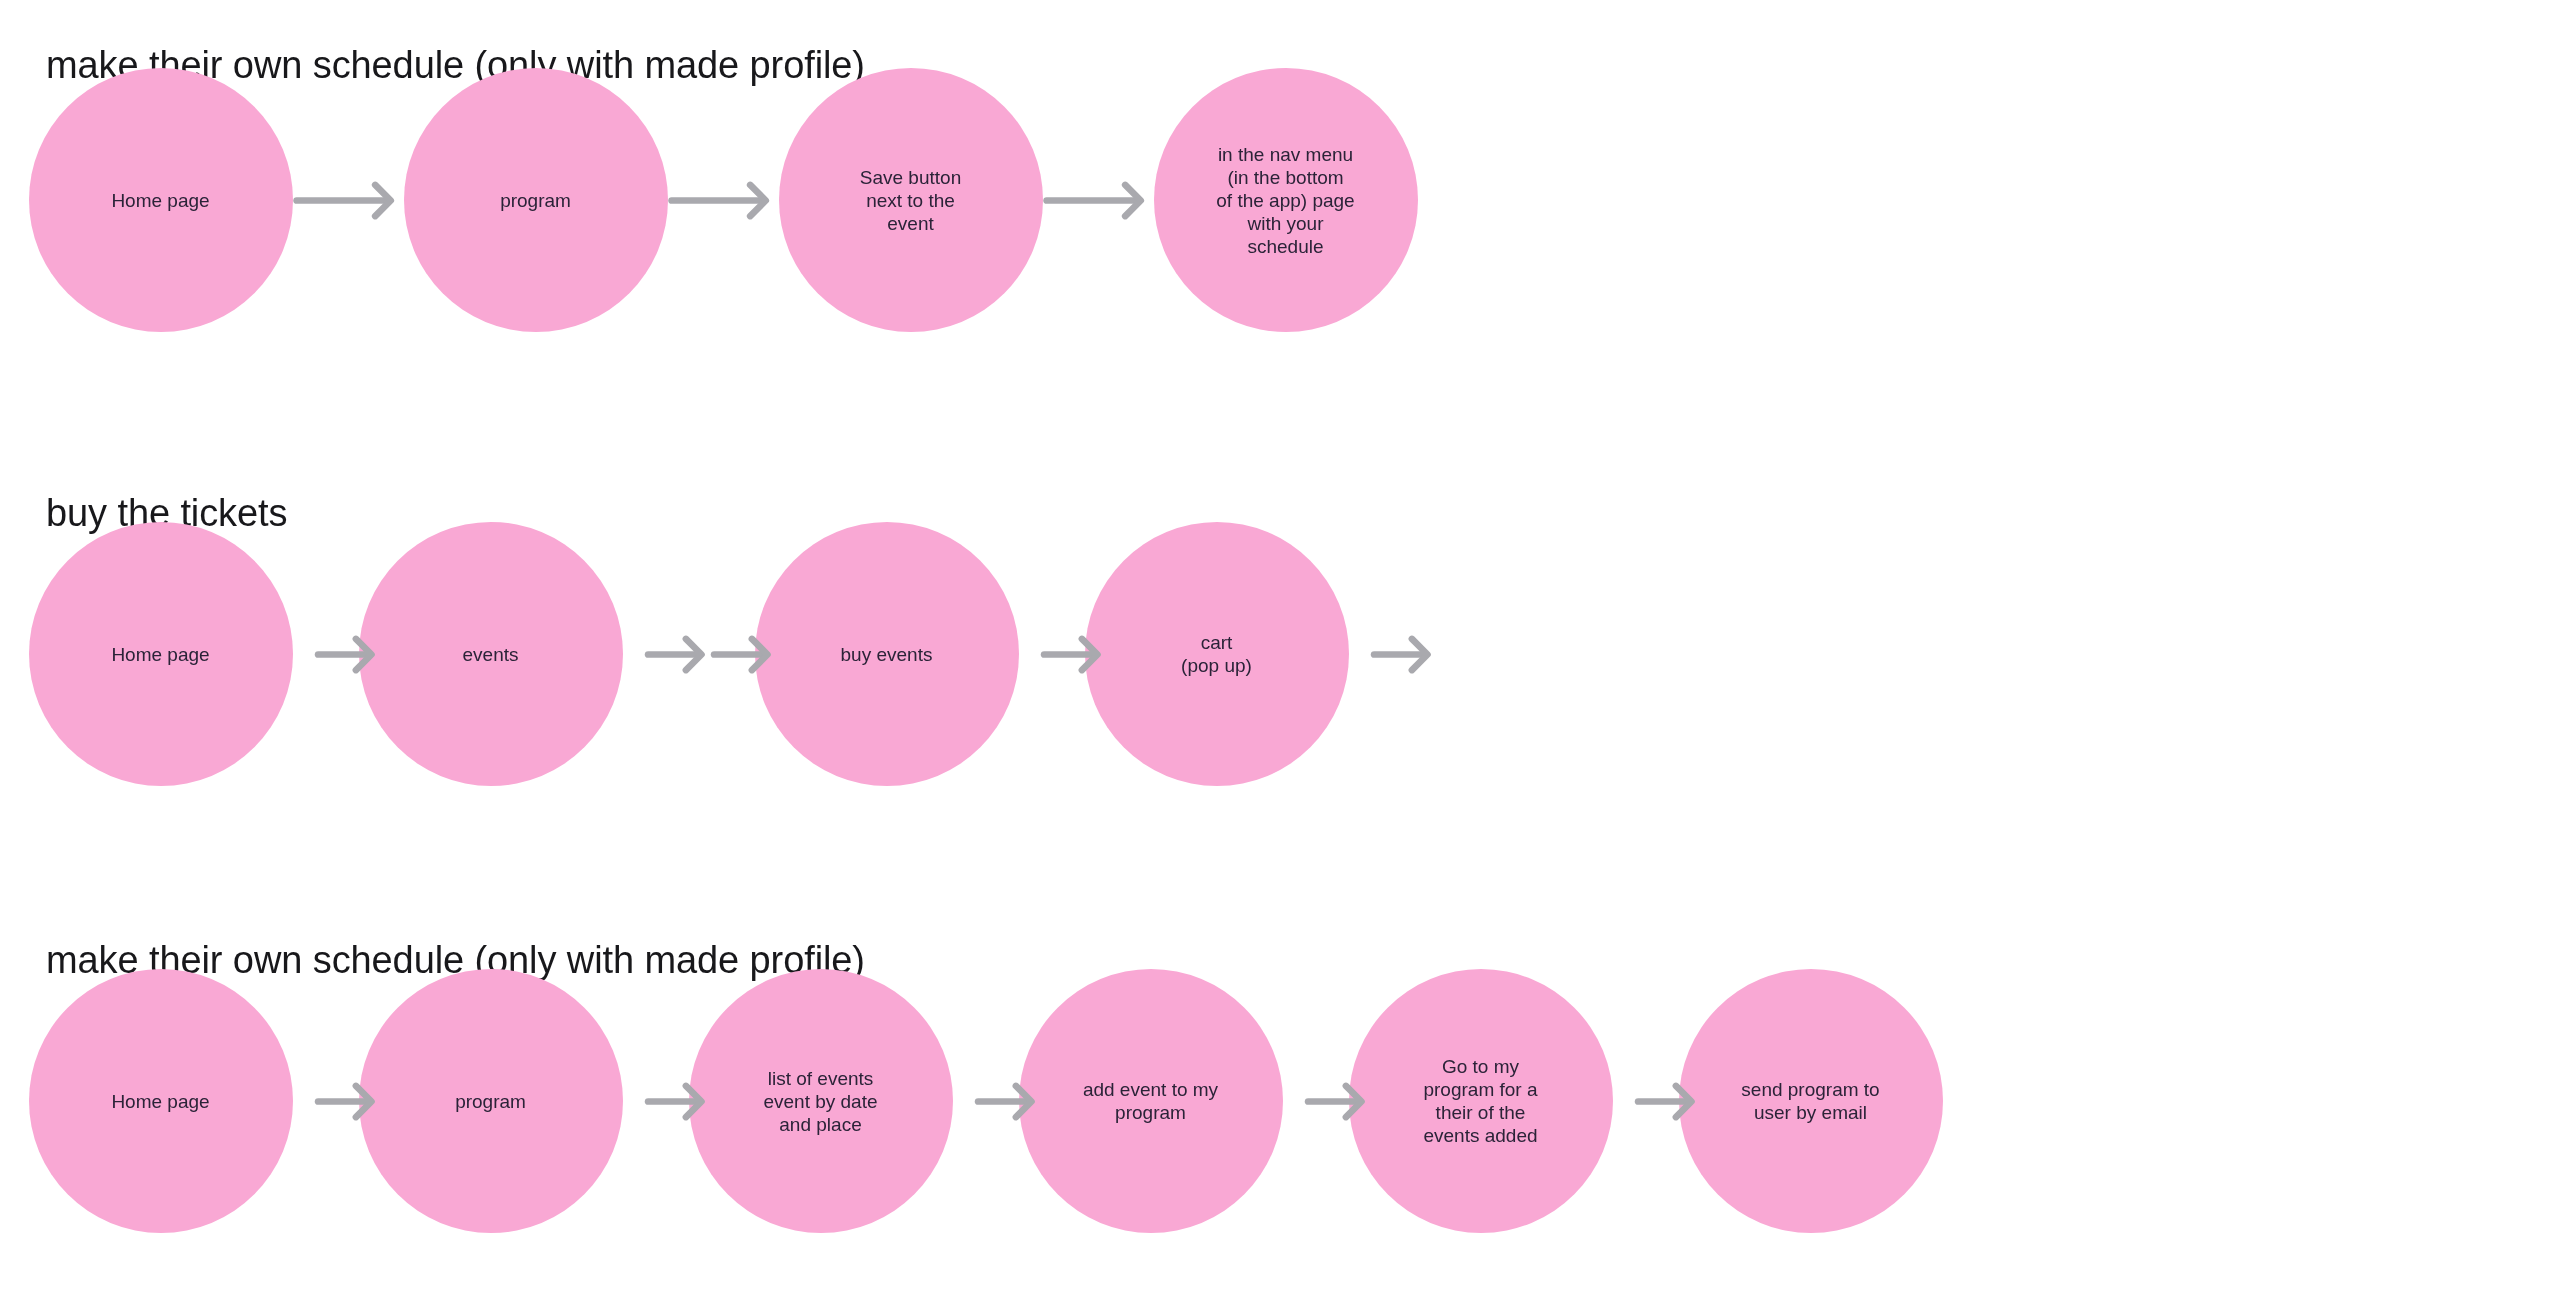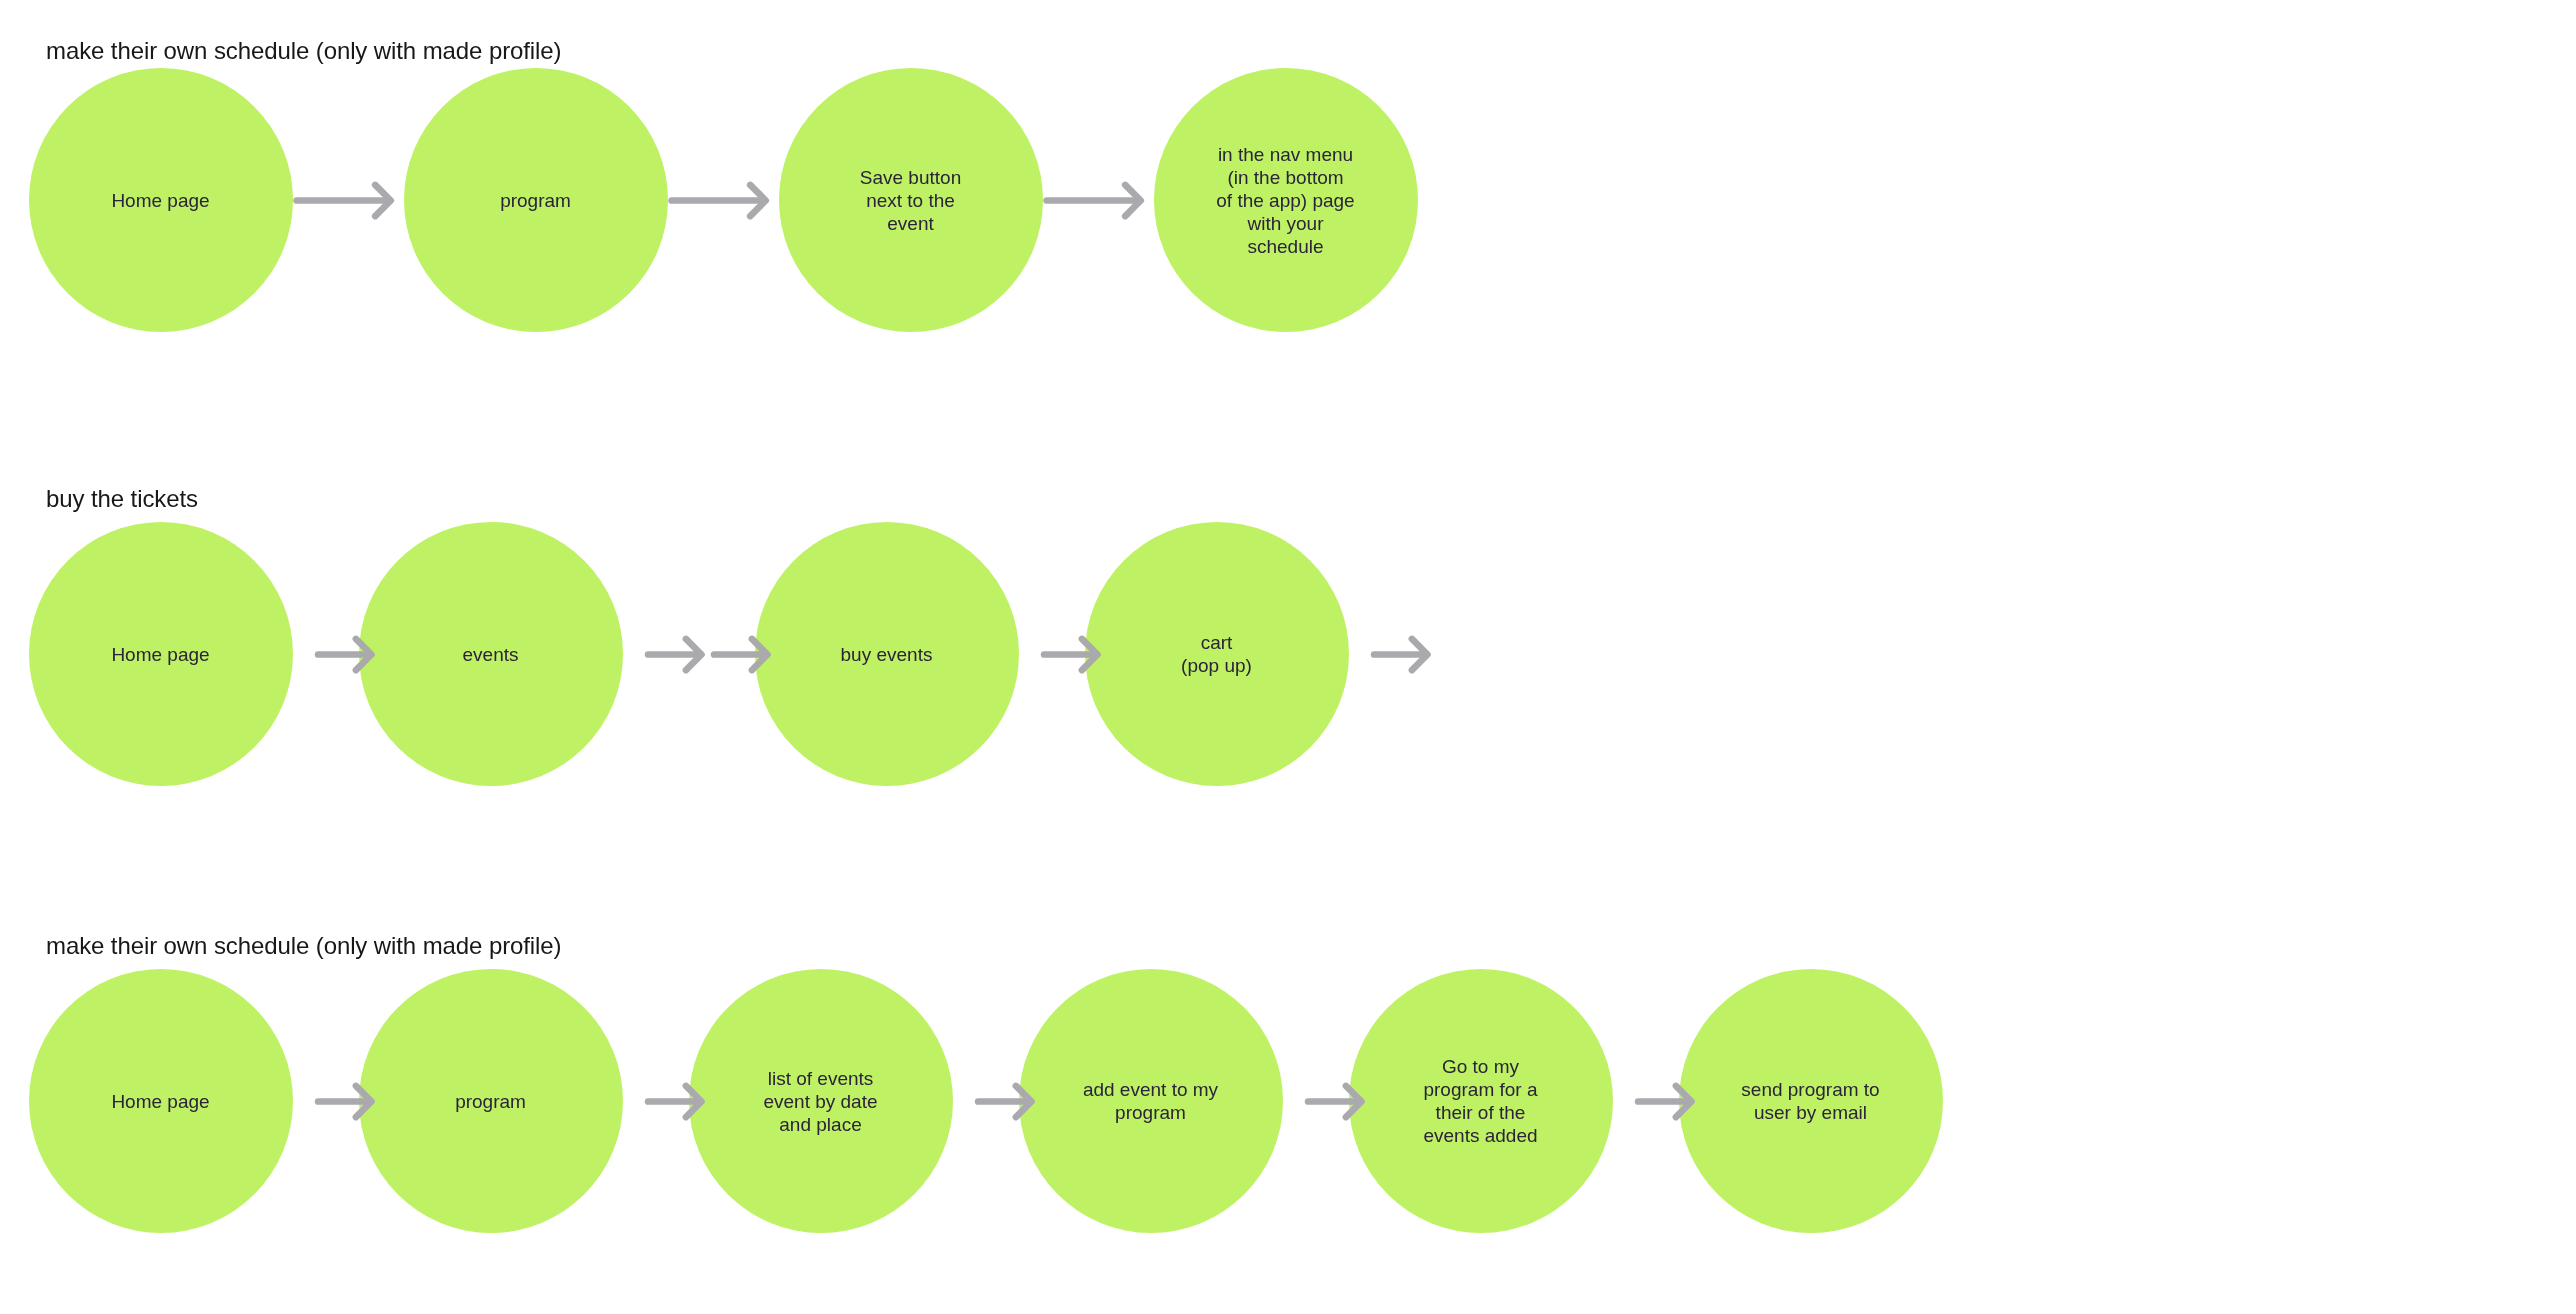--- a/index.html
+++ b/index.html
@@ -25,22 +25,22 @@
 
   .flow-section {
     position: absolute;
     left: 0;
     width: 2576px;
   }
 
   .section-title {
     position: absolute;
     left: 46px;
-    top: 0;
-    font-size: 24px;
+    top: 14px;
+    font-size: 38px;
     line-height: 34px;
     font-weight: 400;
     color: #18181b;
     letter-spacing: -0.1px;
     white-space: nowrap;
   }
 
   .flow-row {
     position: absolute;
     left: 0;
@@ -49,21 +49,21 @@
     flex-direction: row;
     align-items: center;
     padding-left: 28.5px;
   }
 
   .node {
     flex: 0 0 auto;
     width: 264px;
     height: 264px;
     border-radius: 50%;
-    background: #bef264;
+    background: #f9a8d4;
     display: flex;
     align-items: center;
     justify-content: center;
     box-sizing: border-box;
     padding: 13.5px 25.5px;
   }
 
   .node-label {
     font-size: 19px;
     line-height: 23px;

